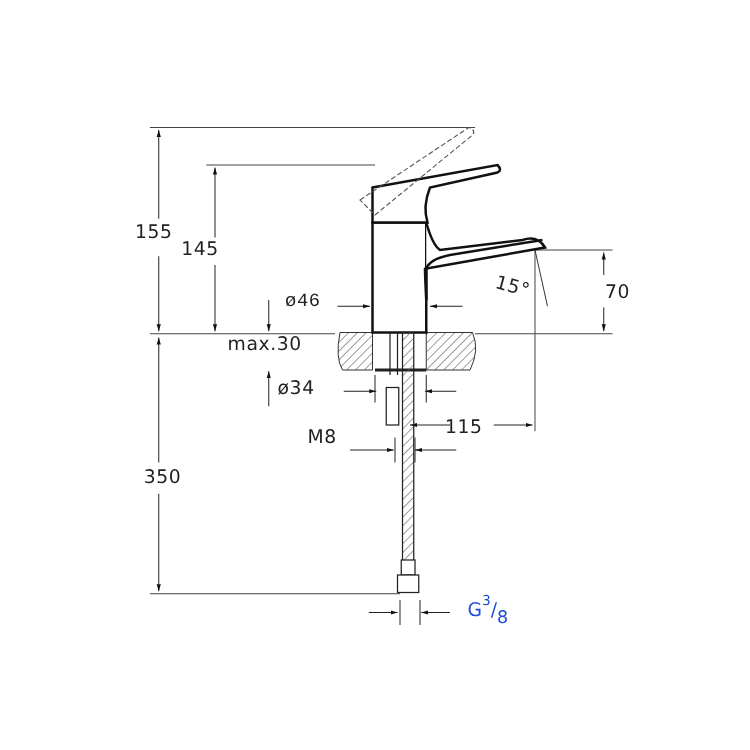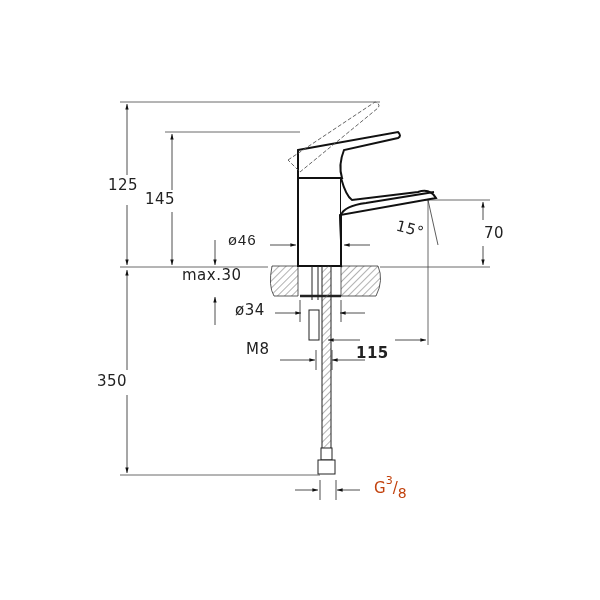--- a/index.html
+++ b/index.html
@@ -1,19 +1,19 @@
 <!DOCTYPE html>
 <html><head>
 <meta charset="utf-8">
 <style>
   html,body{margin:0;padding:0;background:#ffffff;}
   body{width:600px;height:600px;overflow:hidden;position:relative;font-family:"DejaVu Sans","Liberation Sans",sans-serif;}
   svg{position:absolute;left:0;top:0;}
   .lbl{position:absolute;font-size:15px;color:#222;line-height:1;white-space:nowrap;letter-spacing:0.5px;}
-  .frac{position:absolute;font-size:15px;color:#c2410c;line-height:1;}
+  .frac{position:absolute;font-size:15px;color:#1d4ed8;line-height:1;}
   .frac sup{font-size:11px;position:relative;top:-3px;}
   .frac sub{font-size:14px;position:relative;top:1px;}
 </style>
 </head>
 <body>
 
 <svg width="600" height="600" viewBox="0 0 600 600">
   <defs>
     <pattern id="hatch" width="5" height="5" patternUnits="userSpaceOnUse" patternTransform="rotate(45)">
       <line x1="0" y1="0" x2="0" y2="5" stroke="#666" stroke-width="1"></line>
@@ -80,23 +80,23 @@
     <line x1="300" y1="296" x2="341" y2="296" stroke-width="2.5"></line>
     <line x1="312" y1="266" x2="312" y2="300"></line>
     <line x1="318" y1="266" x2="318" y2="300"></line>
     <rect x="309" y="310" width="10" height="30"></rect>
     <rect x="322" y="266" width="9" height="196" fill="url(#hatch)"></rect>
     <rect x="321" y="448" width="11" height="12"></rect>
     <rect x="318" y="460" width="17" height="14"></rect>
   </g>
 </svg>
 
-<div class="lbl" style="left:108px;top:178px;">125</div>
+<div class="lbl" style="left:108px;top:178px;">155</div>
 <div class="lbl" style="left:145px;top:192px;">145</div>
 <div class="lbl" style="left:228px;top:234px;font-family:Liberation Mono, monospace;">ø46</div>
 <div class="lbl" style="left:182px;top:268px;">max.30</div>
-<div class="lbl" style="left:235px;top:303px;">ø34</div>
-<div class="lbl" style="left:356px;top:346px;font-weight:bold;">115</div>
+<div class="lbl" style="left:222px;top:303px;">ø34</div>
+<div class="lbl" style="left:356px;top:334px;">115</div>
 <div class="lbl" style="left:484px;top:226px;">70</div>
 <div class="lbl" style="left:396px;top:222px;transform:rotate(15deg);">15°</div>
 <div class="lbl" style="left:246px;top:342px;">M8</div>
-<div class="lbl" style="left:97px;top:374px;">350</div>
+<div class="lbl" style="left:115px;top:374px;">350</div>
 <div class="frac" style="left:374px;top:478px;"><span>G</span><sup>3</sup>/<sub>8</sub></div>
 
 </body></html>

